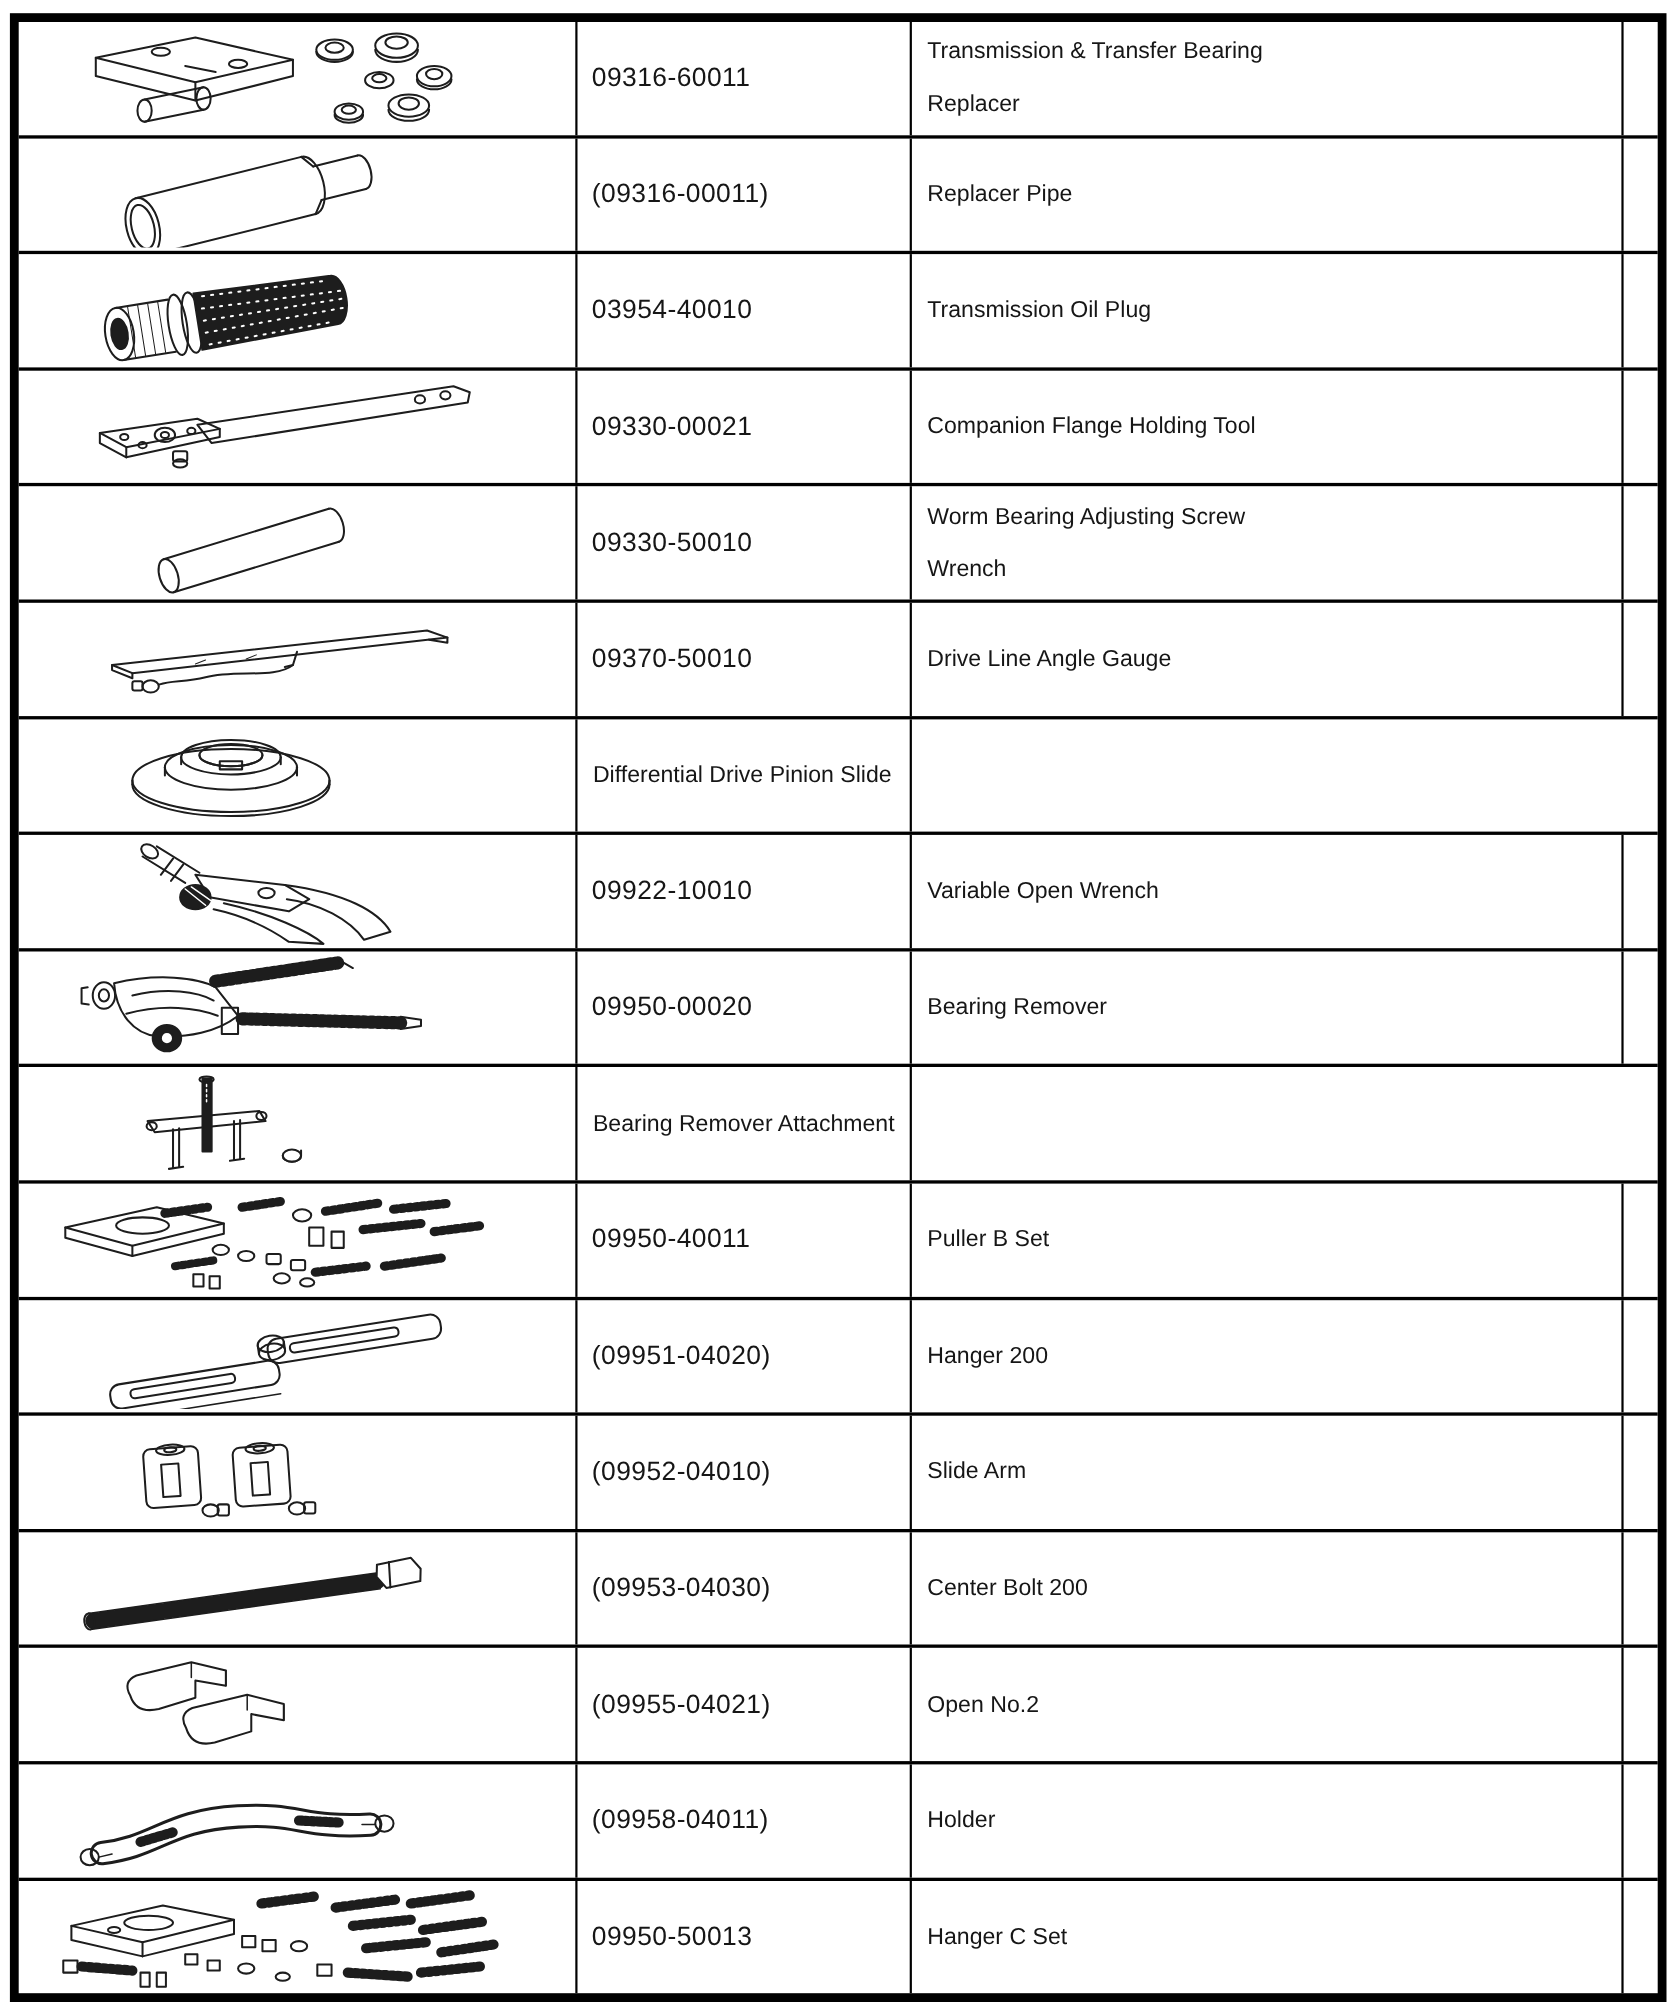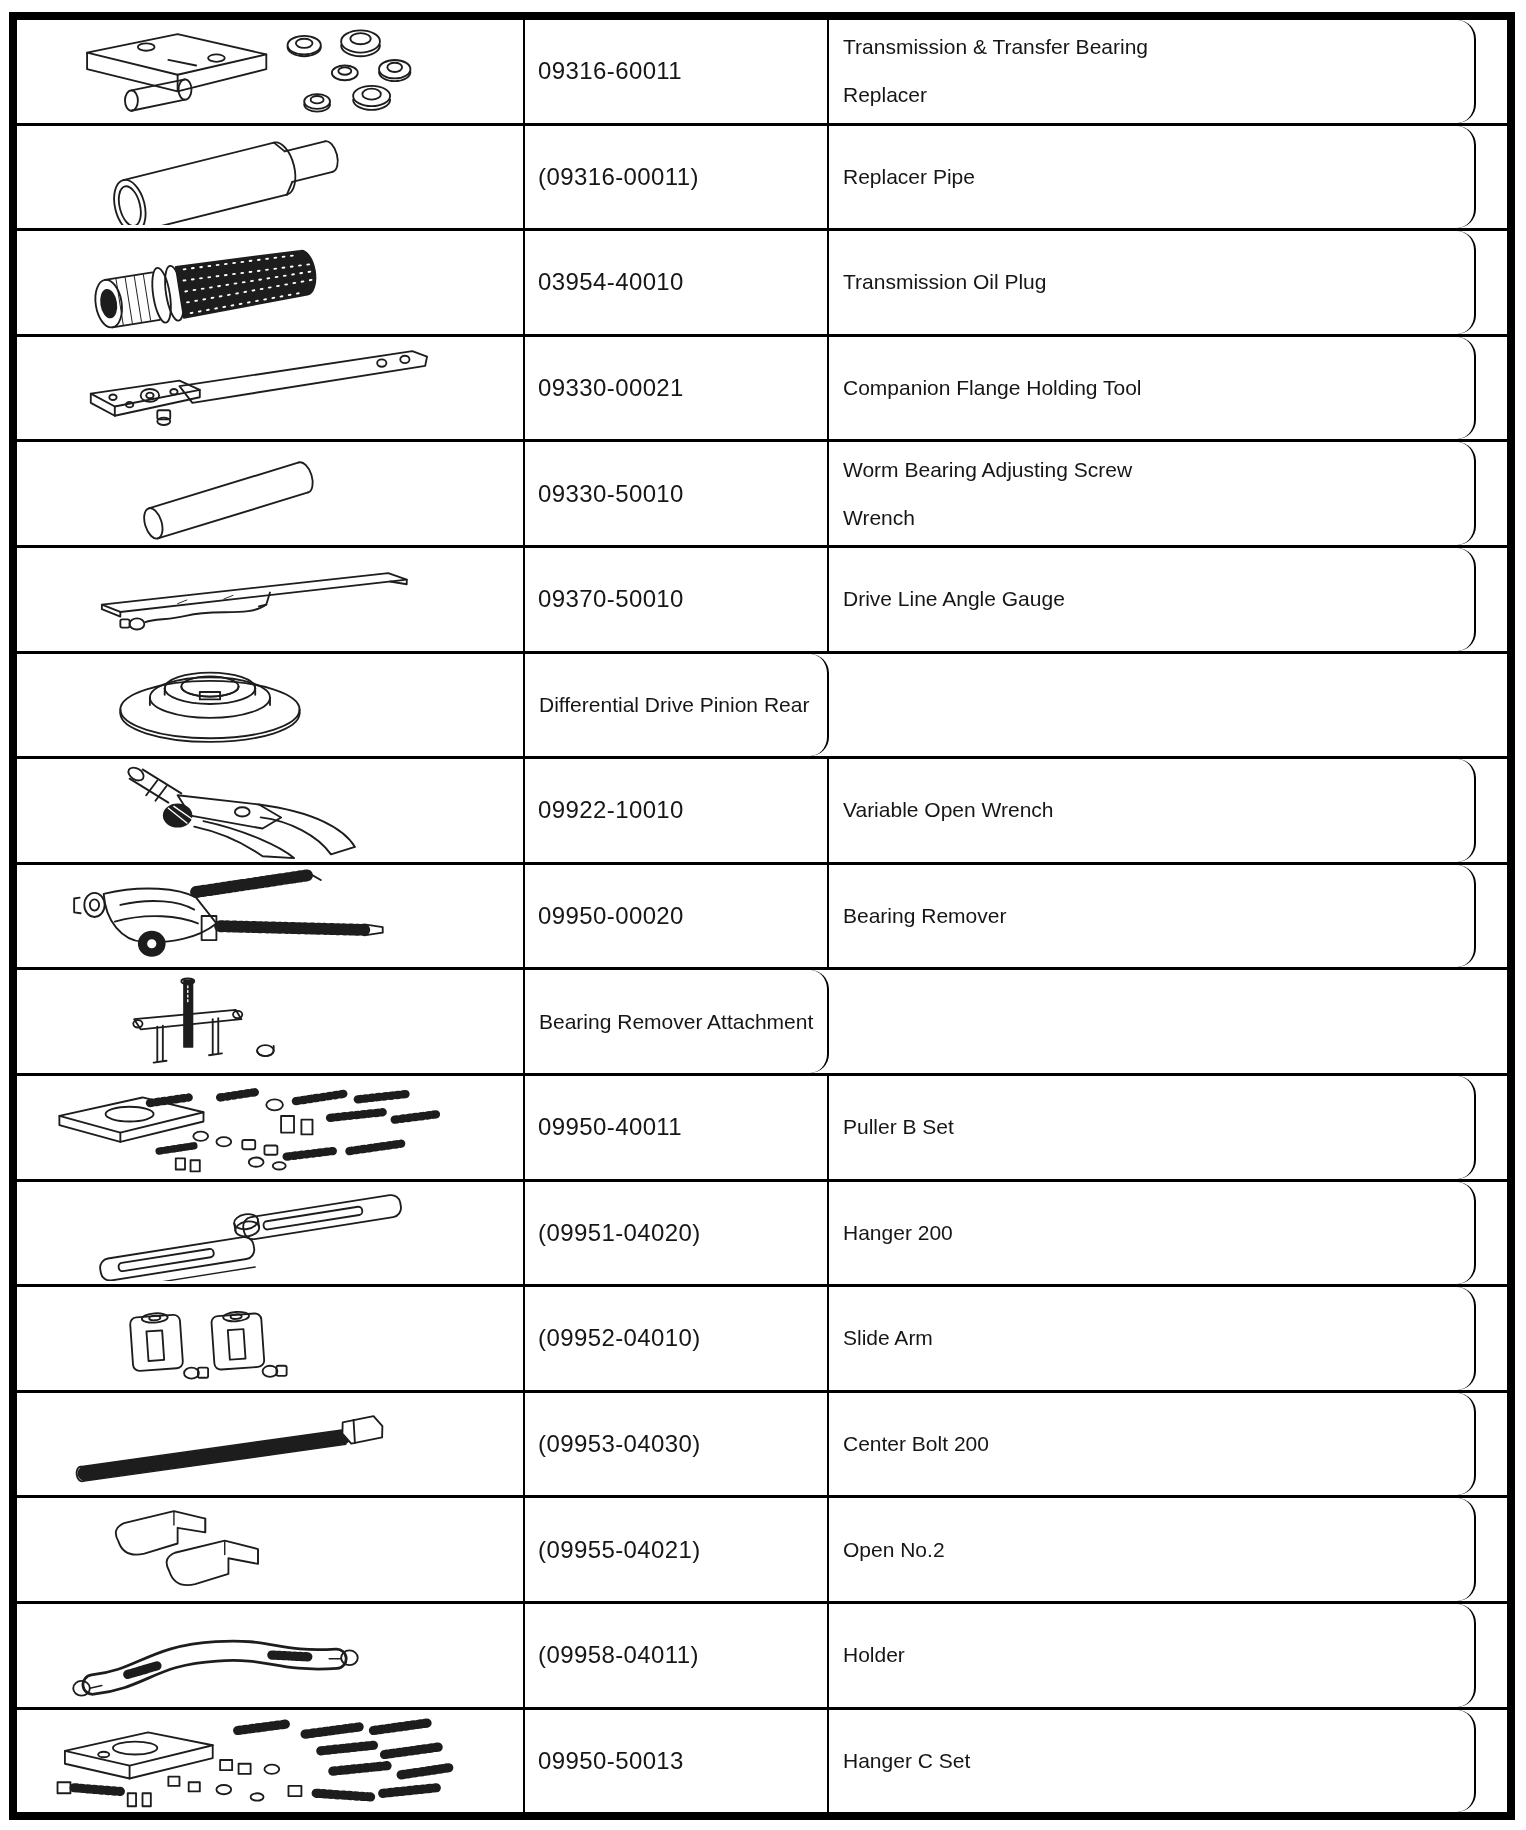--- a/index.html
+++ b/index.html
@@ -59,21 +59,20 @@
     white-space: nowrap;
   }
   .cell-name {
     display: flex;
     flex-direction: column;
     justify-content: center;
     row-gap: 22px;
     padding-left: 14px;
     padding-right: 6px;
     font-size: 21px;
-    border-radius: 19px;
   }
   .name-line { line-height: 26px; white-space: nowrap; }
 </style>
 </head>
 <body>
 
 <div class="sst-table" id="sst-table">
   <div class="row">
     <div class="cell cell-fig">
       <svg class="fig" viewBox="0 0 500 105" preserveAspectRatio="xMidYMid meet">
@@ -256,21 +255,21 @@
 <line x1="250" y1="45" x2="250" y2="53"></line>
 <ellipse cx="185" cy="35" rx="49" ry="17"></ellipse>
 <line x1="136" y1="35" x2="136" y2="42"></line>
 <line x1="234" y1="35" x2="234" y2="42"></line>
 <ellipse cx="185" cy="33" rx="31" ry="11"></ellipse>
 <path d="M154,33 A31,11 0 0 0 216,33"></path>
 <rect x="174" y="39" width="22" height="8"></rect>
         </svg>
     </div>
     <div class="cell cell-name">
-        <div class="name-line">Differential Drive Pinion Rear</div>
+        <div class="name-line">Differential Drive Pinion Slide</div>
       </div>
     <div class="cell cell-end"></div>
   </div>
 
   <div class="row">
     <div class="cell cell-fig">
       <svg class="fig" viewBox="0 0 500 105" preserveAspectRatio="xMidYMid meet">
 <line x1="98" y1="18" x2="140" y2="44"></line>
 <line x1="112" y1="8" x2="154" y2="34"></line>
 <ellipse cx="105" cy="13" rx="9" ry="6" transform="rotate(32 105 13)"></ellipse>

